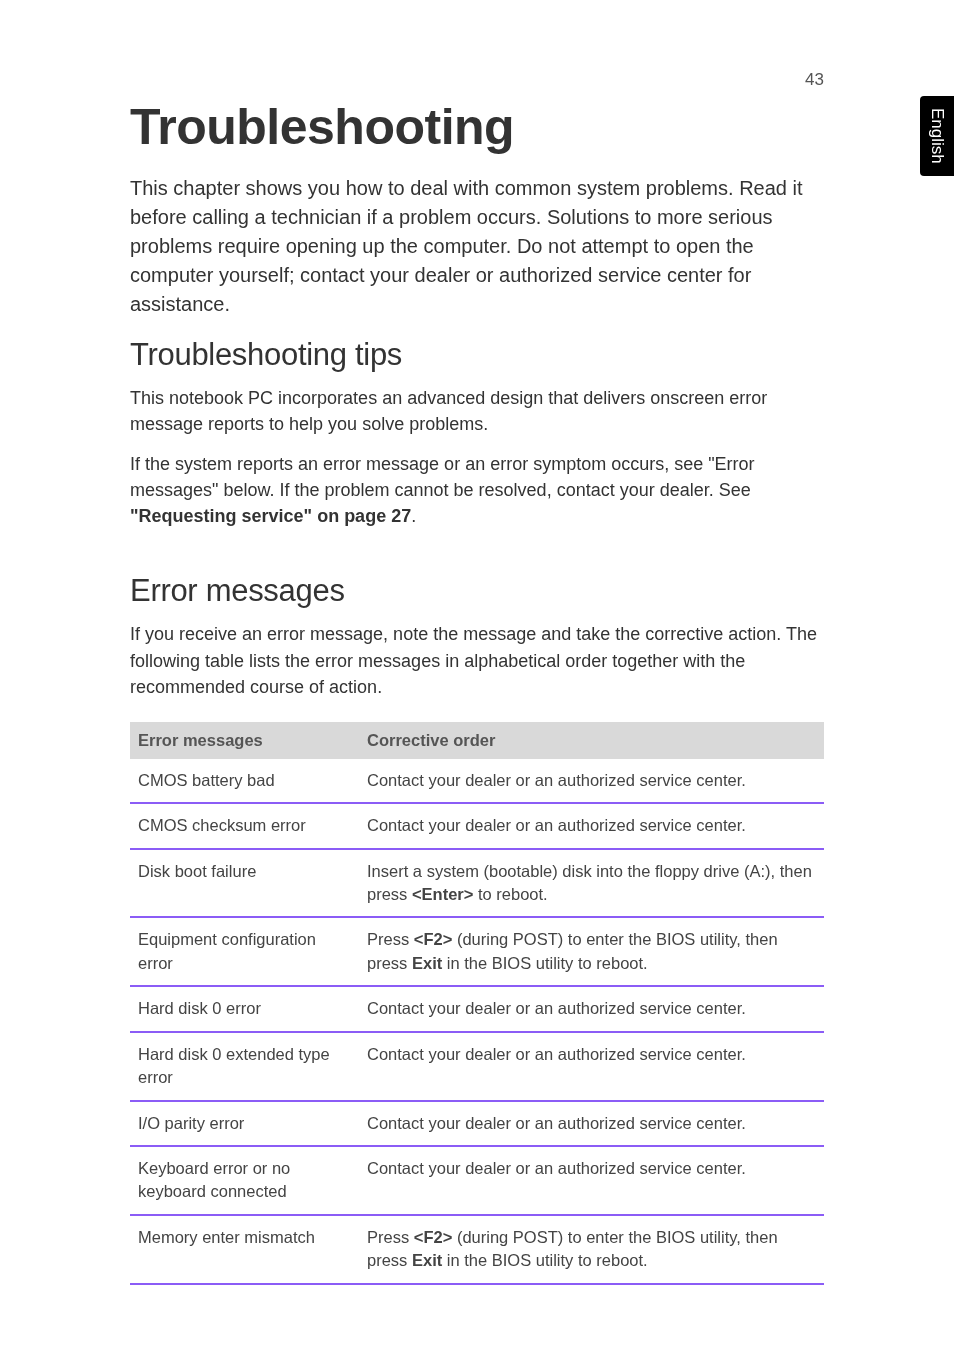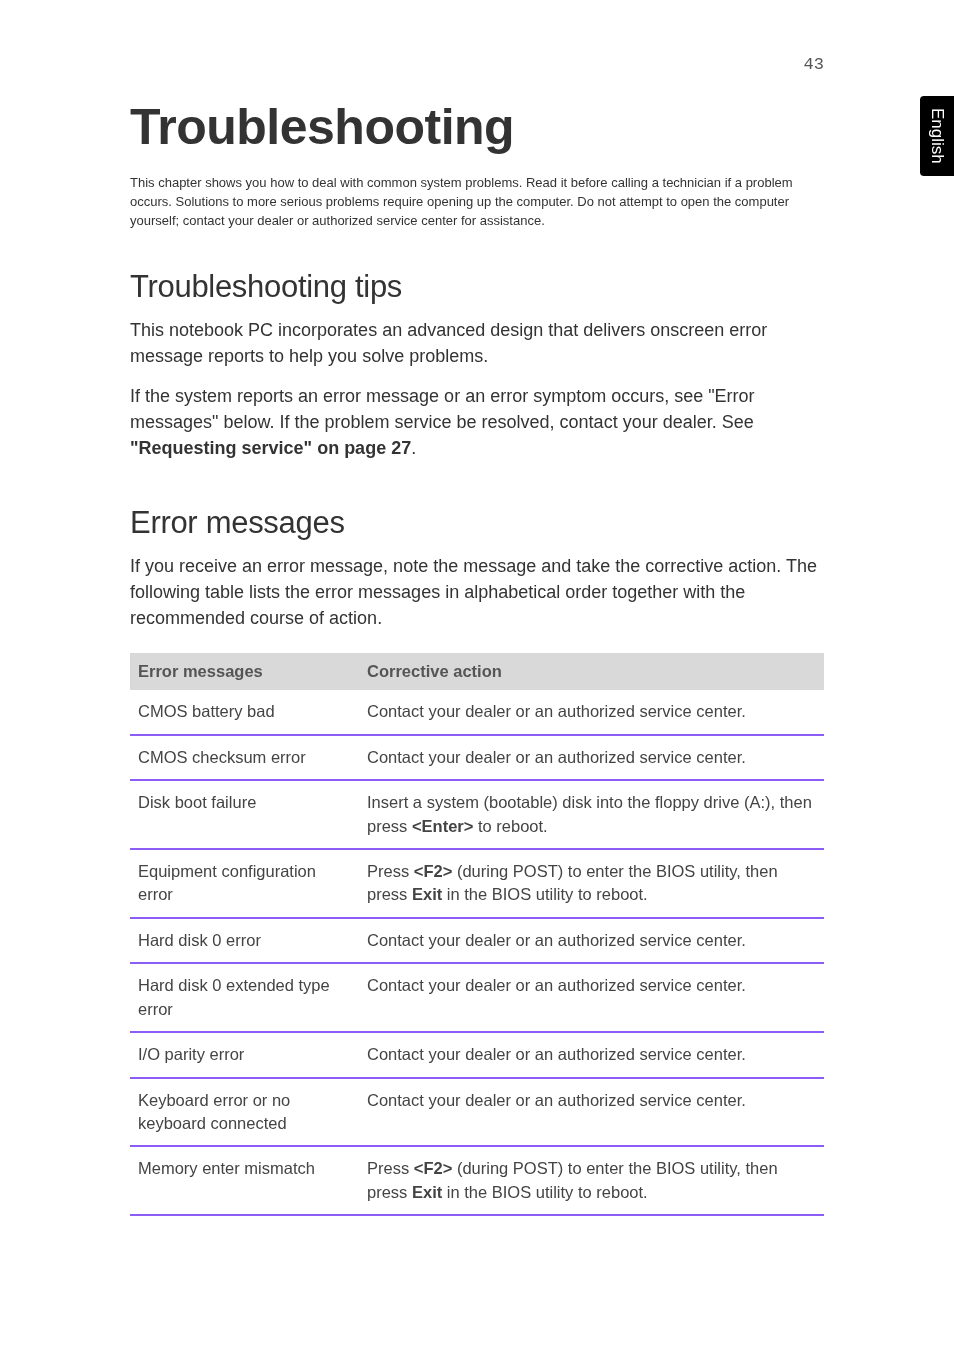--- a/index.html
+++ b/index.html
@@ -11,25 +11,24 @@
       font-family: "Segoe UI", Tahoma, Arial, sans-serif;
       background: #ffffff;
       width: 954px;
       height: 1369px;
       position: relative;
       padding: 50px 130px 50px 130px;
       color: #333333;
     }
     .page-number {
       position: absolute;
-      top: 55px;
+      top: 70px;
       right: 130px;
       font-size: 17px;
       color: #555;
-      font-family: Liberation Mono, monospace;
     }
     .side-tab {
       position: absolute;
       right: 0;
       top: 96px;
       background: #000000;
       color: #ffffff;
       writing-mode: vertical-rl;
       text-orientation: mixed;
       padding: 12px 7px;
@@ -39,24 +38,24 @@
     }
     h1.title {
       font-size: 50px;
       font-weight: 700;
       color: #333;
       margin-top: 48px;
       margin-bottom: 18px;
       letter-spacing: -0.5px;
     }
     .intro-text {
-      font-size: 13px;
+      font-size: 20px;
       line-height: 1.45;
       color: #333;
-      margin-bottom: 38px;
+      margin-bottom: 18px;
     }
     h2.section-heading {
       font-size: 31px;
       font-weight: 400;
       color: #333;
       margin-bottom: 12px;
       letter-spacing: -0.3px;
     }
     .section-text {
       font-size: 18px;
@@ -103,32 +102,32 @@
 
 <h1 class="title">Troubleshooting</h1>
 
 <p class="intro-text">This chapter shows you how to deal with common system problems. Read it before calling a technician if a problem occurs. Solutions to more serious problems require opening up the computer. Do not attempt to open the computer yourself; contact your dealer or authorized service center for assistance.</p>
 
 <h2 class="section-heading">Troubleshooting tips</h2>
 
 <p class="section-text">This notebook PC incorporates an advanced design that delivers onscreen error message reports to help you solve problems.</p>
 
 <p class="section-text">
-  <span>If the system reports an error message or an error symptom occurs, see "Error messages" below. If the problem service be resolved, contact your dealer. See </span><span class="bold">"Requesting service" on page 27</span><span>.</span>
+  <span>If the system reports an error message or an error symptom occurs, see "Error messages" below. If the problem cannot be resolved, contact your dealer. See </span><span class="bold">"Requesting service" on page 27</span><span>.</span>
 </p>
 
 <div class="section2">
   <h2 class="section-heading">Error messages</h2>
   <p class="section-text">If you receive an error message, note the message and take the corrective action. The following table lists the error messages in alphabetical order together with the recommended course of action.</p>
 
   <table>
     <thead>
       <tr>
         <th>Error messages</th>
-        <th>Corrective action</th>
+        <th>Corrective order</th>
       </tr>
     </thead>
     <tbody>
       <tr>
         <td>CMOS battery bad</td>
         <td>Contact your dealer or an authorized service center.</td>
       </tr>
       <tr>
         <td>CMOS checksum error</td>
         <td>Contact your dealer or an authorized service center.</td>

